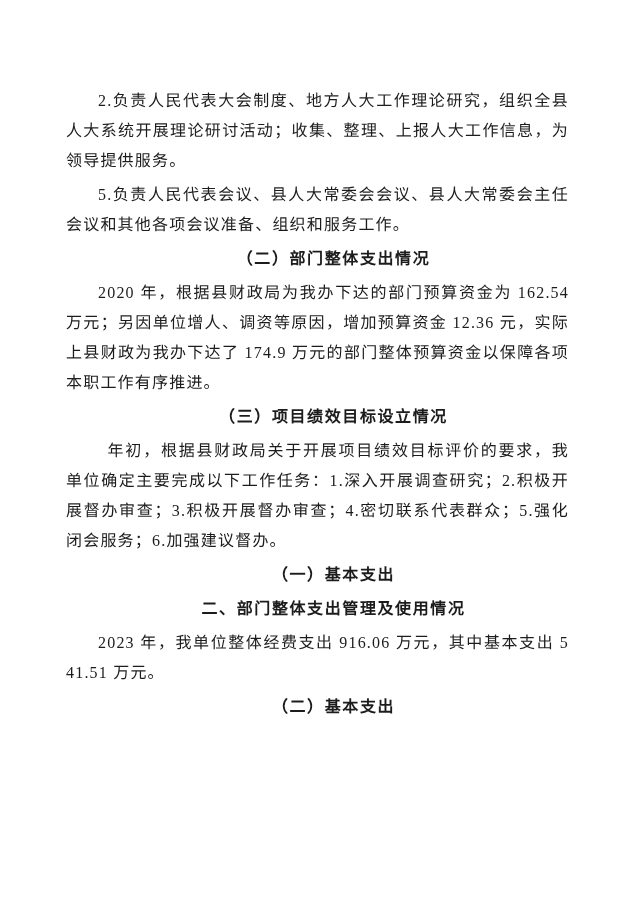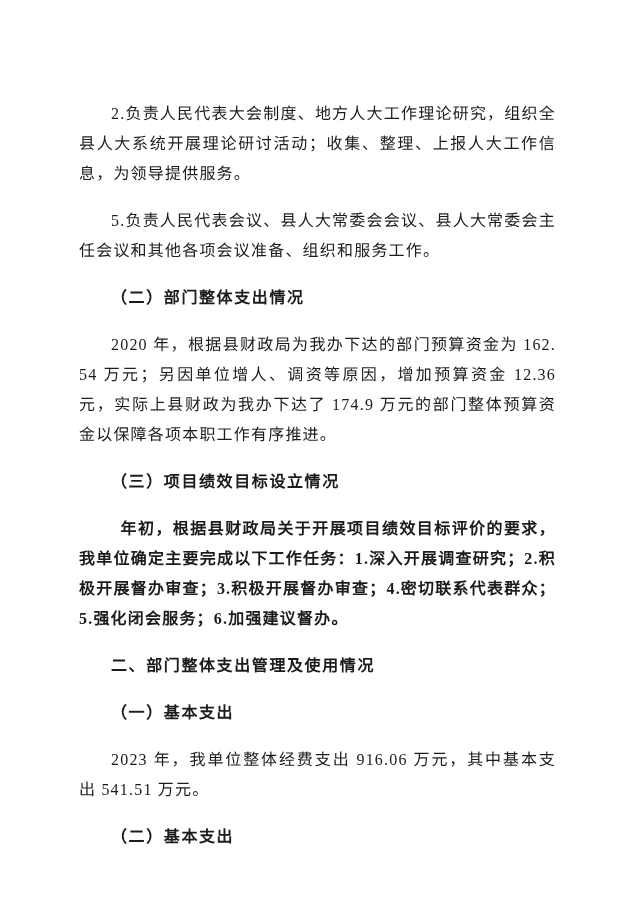--- a/index.html
+++ b/index.html
@@ -13,48 +13,47 @@
     height: 898px;
     margin: 0 auto;
     background: #ffffff;
     box-sizing: border-box;
     padding: 82px 62px 0 62px;
     overflow: hidden;
     font-family: "Liberation Serif", "DejaVu Serif", serif;
     color: #1c1c1c;
   }
   .doc p {
-    margin: 17px;
+    margin: 4px;
     font-size: 16px;
     line-height: 30px;
     text-align: justify;
     text-justify: inter-character;
     text-indent: 2em;
     letter-spacing: 1.2px;
     word-break: break-all;
   }
   .doc p.heading {
     font-weight: bold;
-    text-align: left;
+    text-align: center;
     letter-spacing: 1.6px;
   }
   .doc p.extra-indent {
     text-indent: 2.6em;
-    font-weight: bold;
   }
 </style>
 </head>
 <body>
 
 <div class="page">
   <div class="doc">
     <p>2.负责人民代表大会制度、地方人大工作理论研究，组织全县人大系统开展理论研讨活动；收集、整理、上报人大工作信息，为领导提供服务。</p>
     <p>5.负责人民代表会议、县人大常委会会议、县人大常委会主任会议和其他各项会议准备、组织和服务工作。</p>
     <p class="heading">（二）部门整体支出情况</p>
     <p>2020 年，根据县财政局为我办下达的部门预算资金为 162.54 万元；另因单位增人、调资等原因，增加预算资金 12.36 元，实际上县财政为我办下达了 174.9 万元的部门整体预算资金以保障各项本职工作有序推进。</p>
     <p class="heading">（三）项目绩效目标设立情况</p>
     <p class="extra-indent">年初，根据县财政局关于开展项目绩效目标评价的要求，我单位确定主要完成以下工作任务：1.深入开展调查研究；2.积极开展督办审查；3.积极开展督办审查；4.密切联系代表群众；5.强化闭会服务；6.加强建议督办。</p>
+    <p class="heading">（一）基本支出</p>
     <p class="heading">二、部门整体支出管理及使用情况</p>
-    <p class="heading">（一）基本支出</p>
     <p>2023 年，我单位整体经费支出 916.06 万元，其中基本支出 541.51 万元。</p>
     <p class="heading">（二）基本支出</p>
   </div>
 </div>
 
 </body></html>

